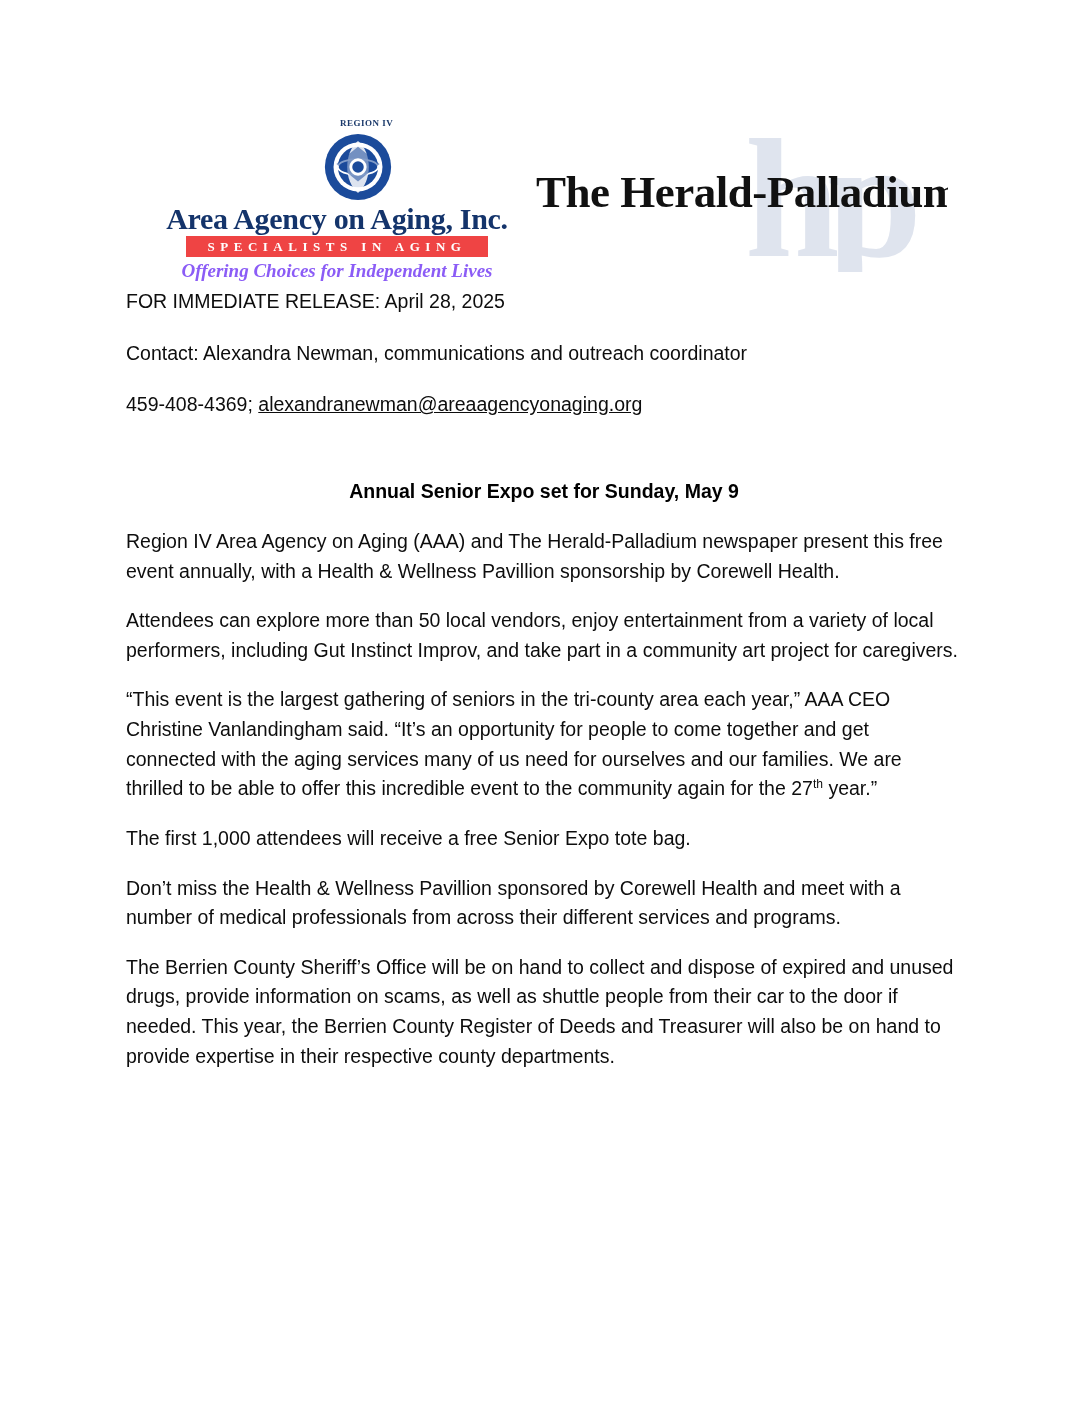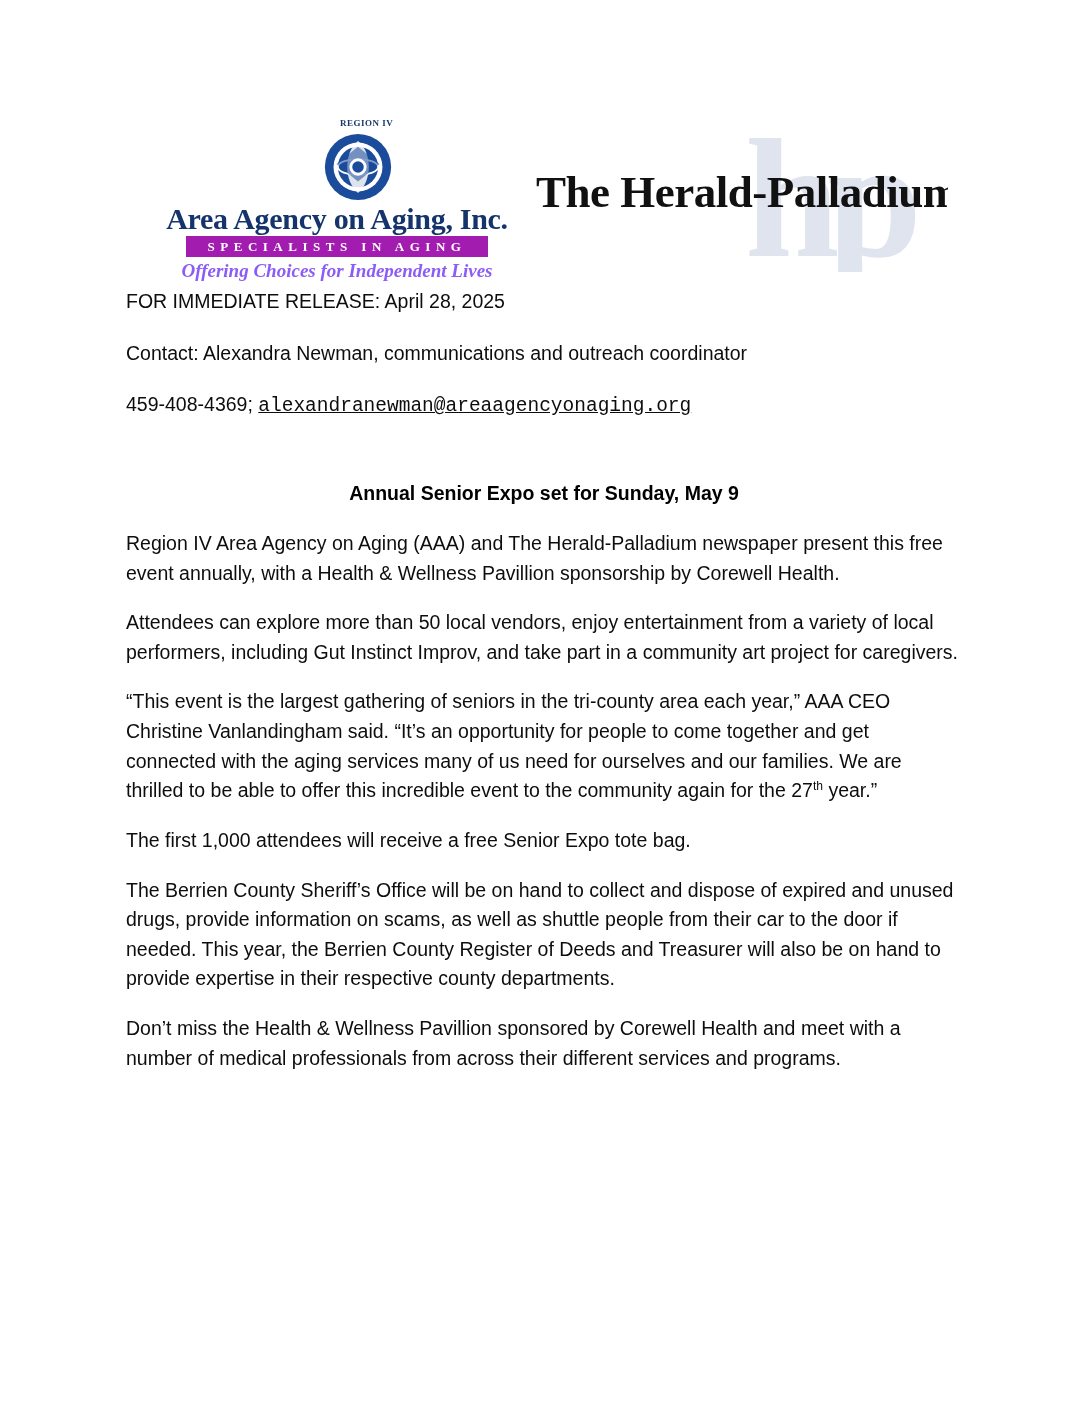--- a/index.html
+++ b/index.html
@@ -68,21 +68,21 @@
     color: #14346b;
     letter-spacing: -0.3px;
     white-space: nowrap;
   }
   .aaa-bar {
     position: absolute;
     left: 34px;
     top: 118px;
     width: 302px;
     height: 21px;
-    background: #a21caf;
+    background: #ef4444;
     color: #ffffff;
     font-family: "Liberation Serif", serif;
     font-weight: bold;
     font-size: 13px;
     letter-spacing: 5.5px;
     text-align: center;
     line-height: 21px;
     box-sizing: border-box;
   }
   .aaa-tag {
@@ -147,21 +147,20 @@
     font-weight: bold;
     font-size: 19.5px;
     margin: 0 0 24px 0;
   }
   .spacer {
     height: 38px;
   }
   a.email {
     color: #0d0d0d;
     text-decoration: underline;
-    font-family: Liberation Mono, monospace;
   }
   sup {
     font-size: 0.62em;
     vertical-align: super;
   }
 </style>
 </head>
 <body>
 
 <div class="page">
@@ -208,18 +207,18 @@
     <p class="para">Region IV Area Agency on Aging (AAA) and The Herald-Palladium newspaper present this free event annually, with a Health &amp; Wellness Pavillion sponsorship by Corewell Health.</p>
 
     <p class="para">Attendees can explore more than 50 local vendors, enjoy entertainment from a variety of local performers, including Gut Instinct Improv, and take part in a community art project for caregivers.</p>
 
     <p class="para">
       <span>“This event is the largest gathering of seniors in the tri-county area each year,” AAA CEO Christine Vanlandingham said. “It’s an opportunity for people to come together and get connected with the aging services many of us need for ourselves and our families. We are thrilled to be able to offer this incredible event to the community again for the 27</span><sup>th</sup><span> year.”</span>
     </p>
 
     <p class="para">The first 1,000 attendees will receive a free Senior Expo tote bag.</p>
 
+    <p class="para">Don’t miss the Health &amp; Wellness Pavillion sponsored by Corewell Health and meet with a number of medical professionals from across their different services and programs.</p>
+
     <p class="para">The Berrien County Sheriff’s Office will be on hand to collect and dispose of expired and unused drugs, provide information on scams, as well as shuttle people from their car to the door if needed. This year, the Berrien County Register of Deeds and Treasurer will also be on hand to provide expertise in their respective county departments.</p>
-
-    <p class="para">Don’t miss the Health &amp; Wellness Pavillion sponsored by Corewell Health and meet with a number of medical professionals from across their different services and programs.</p>
 
   </div>
 </div>
 
 </body></html>

